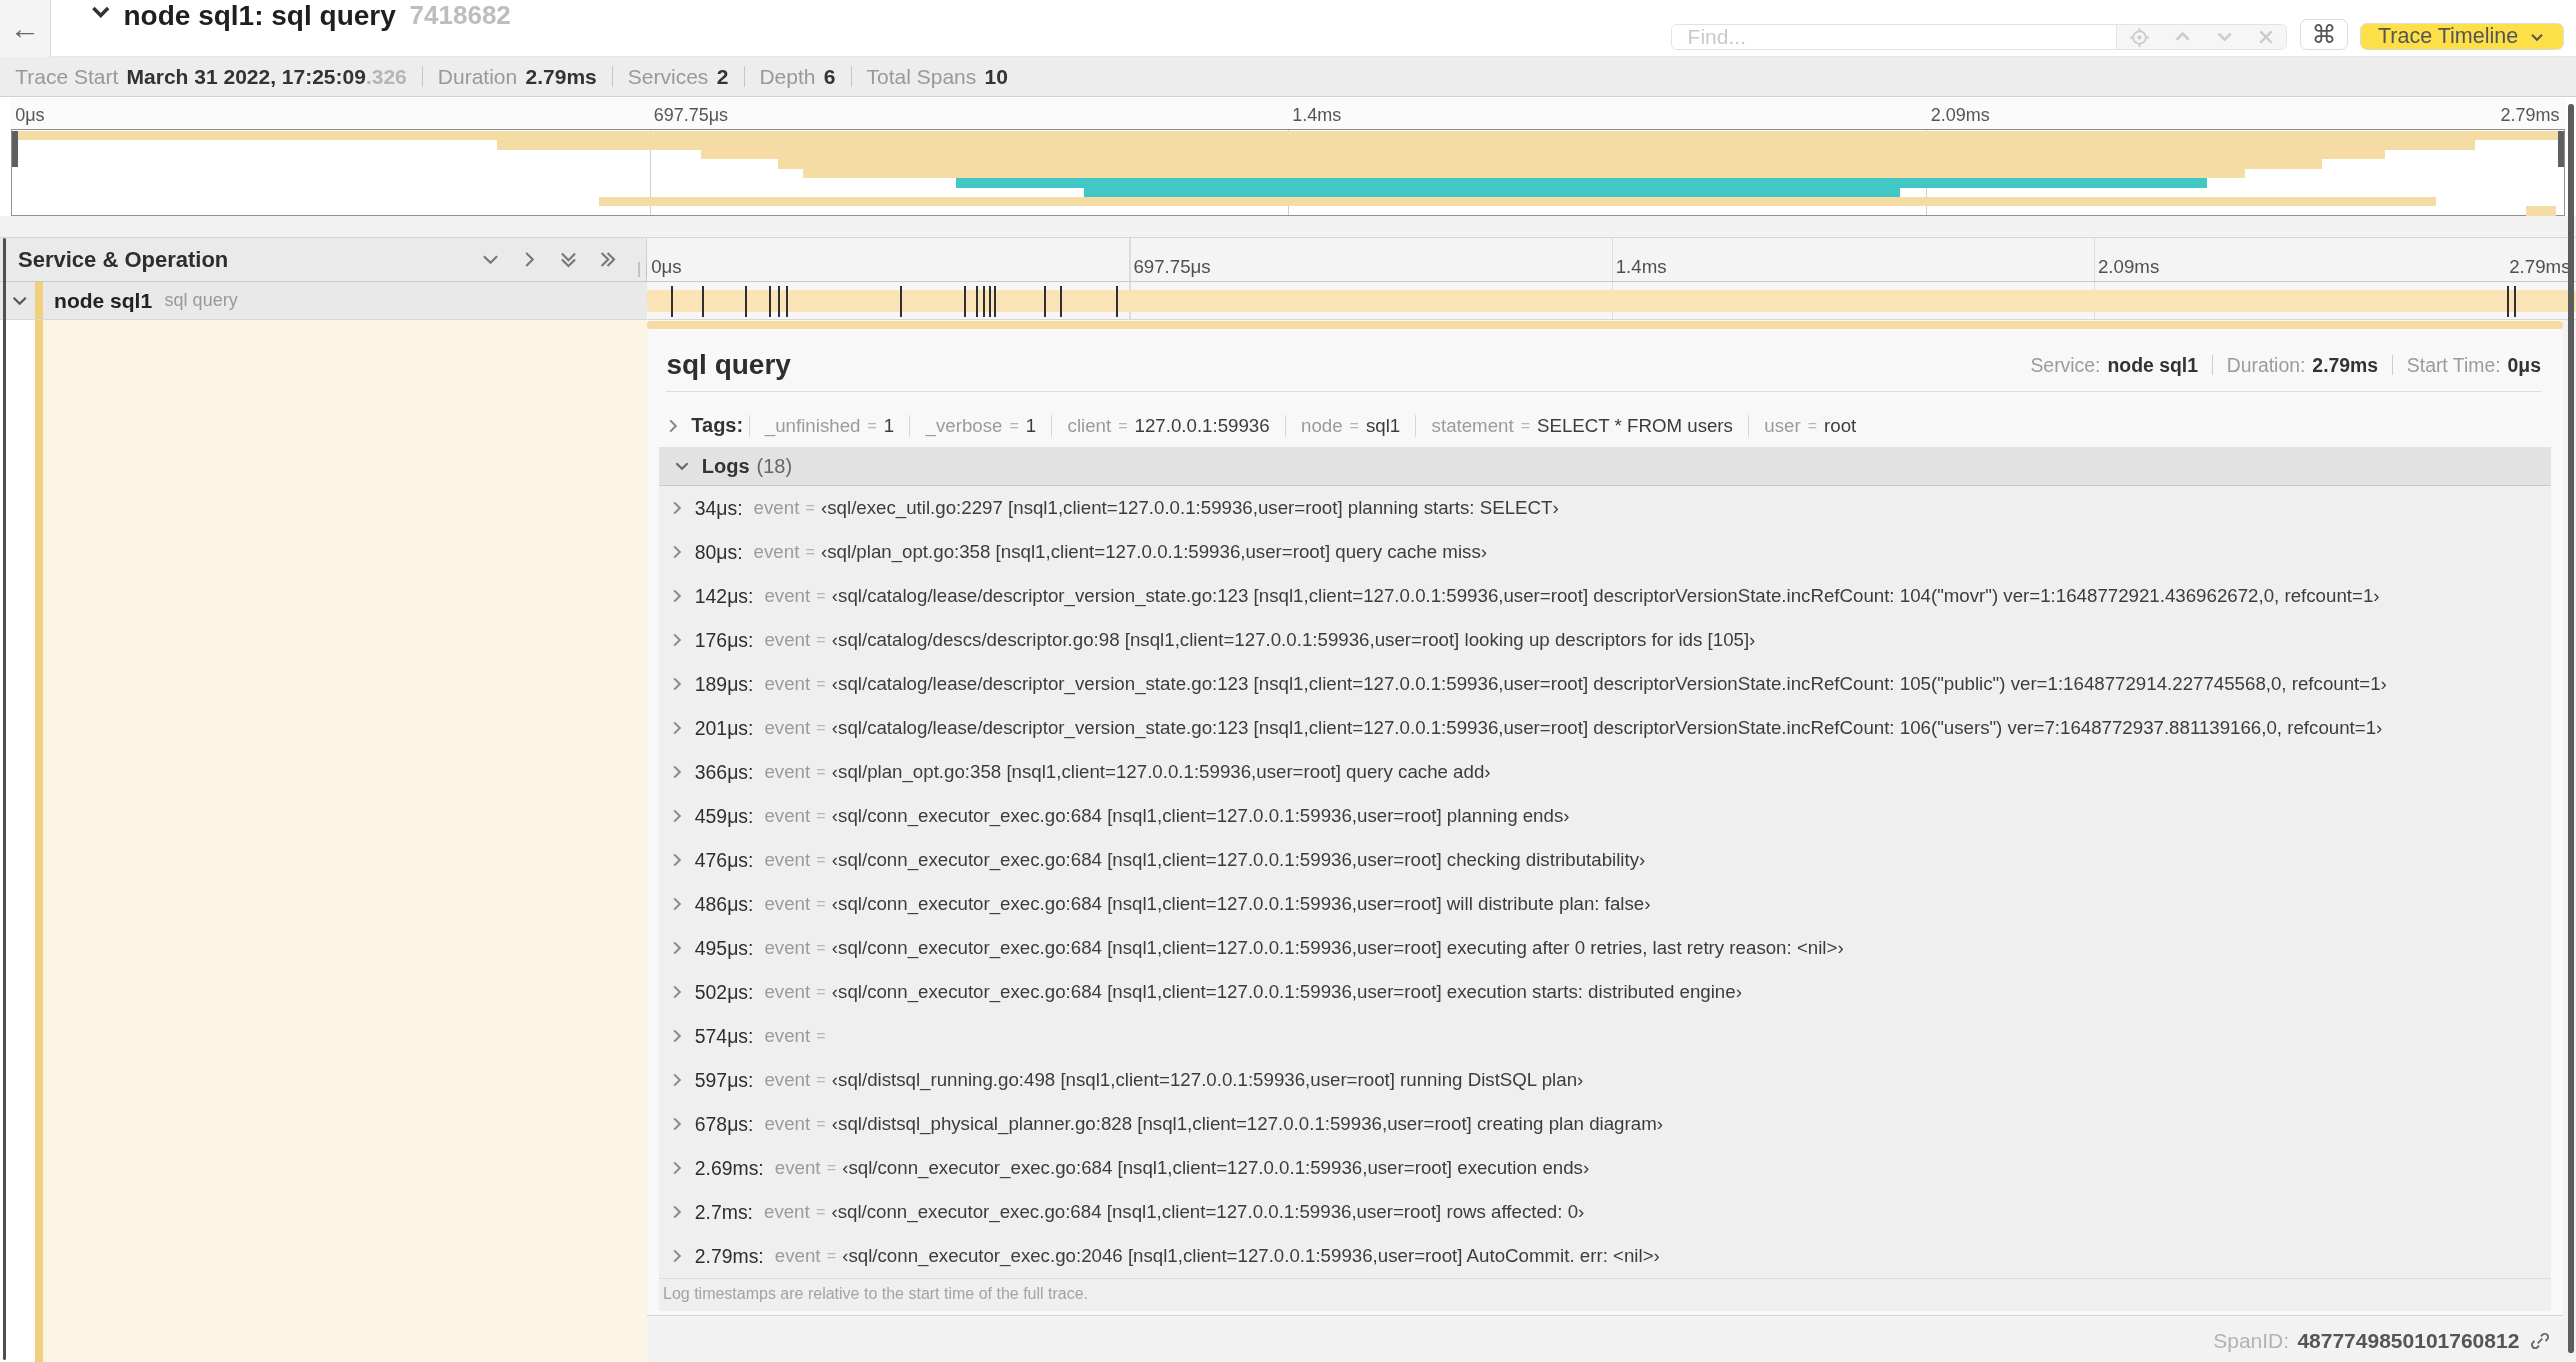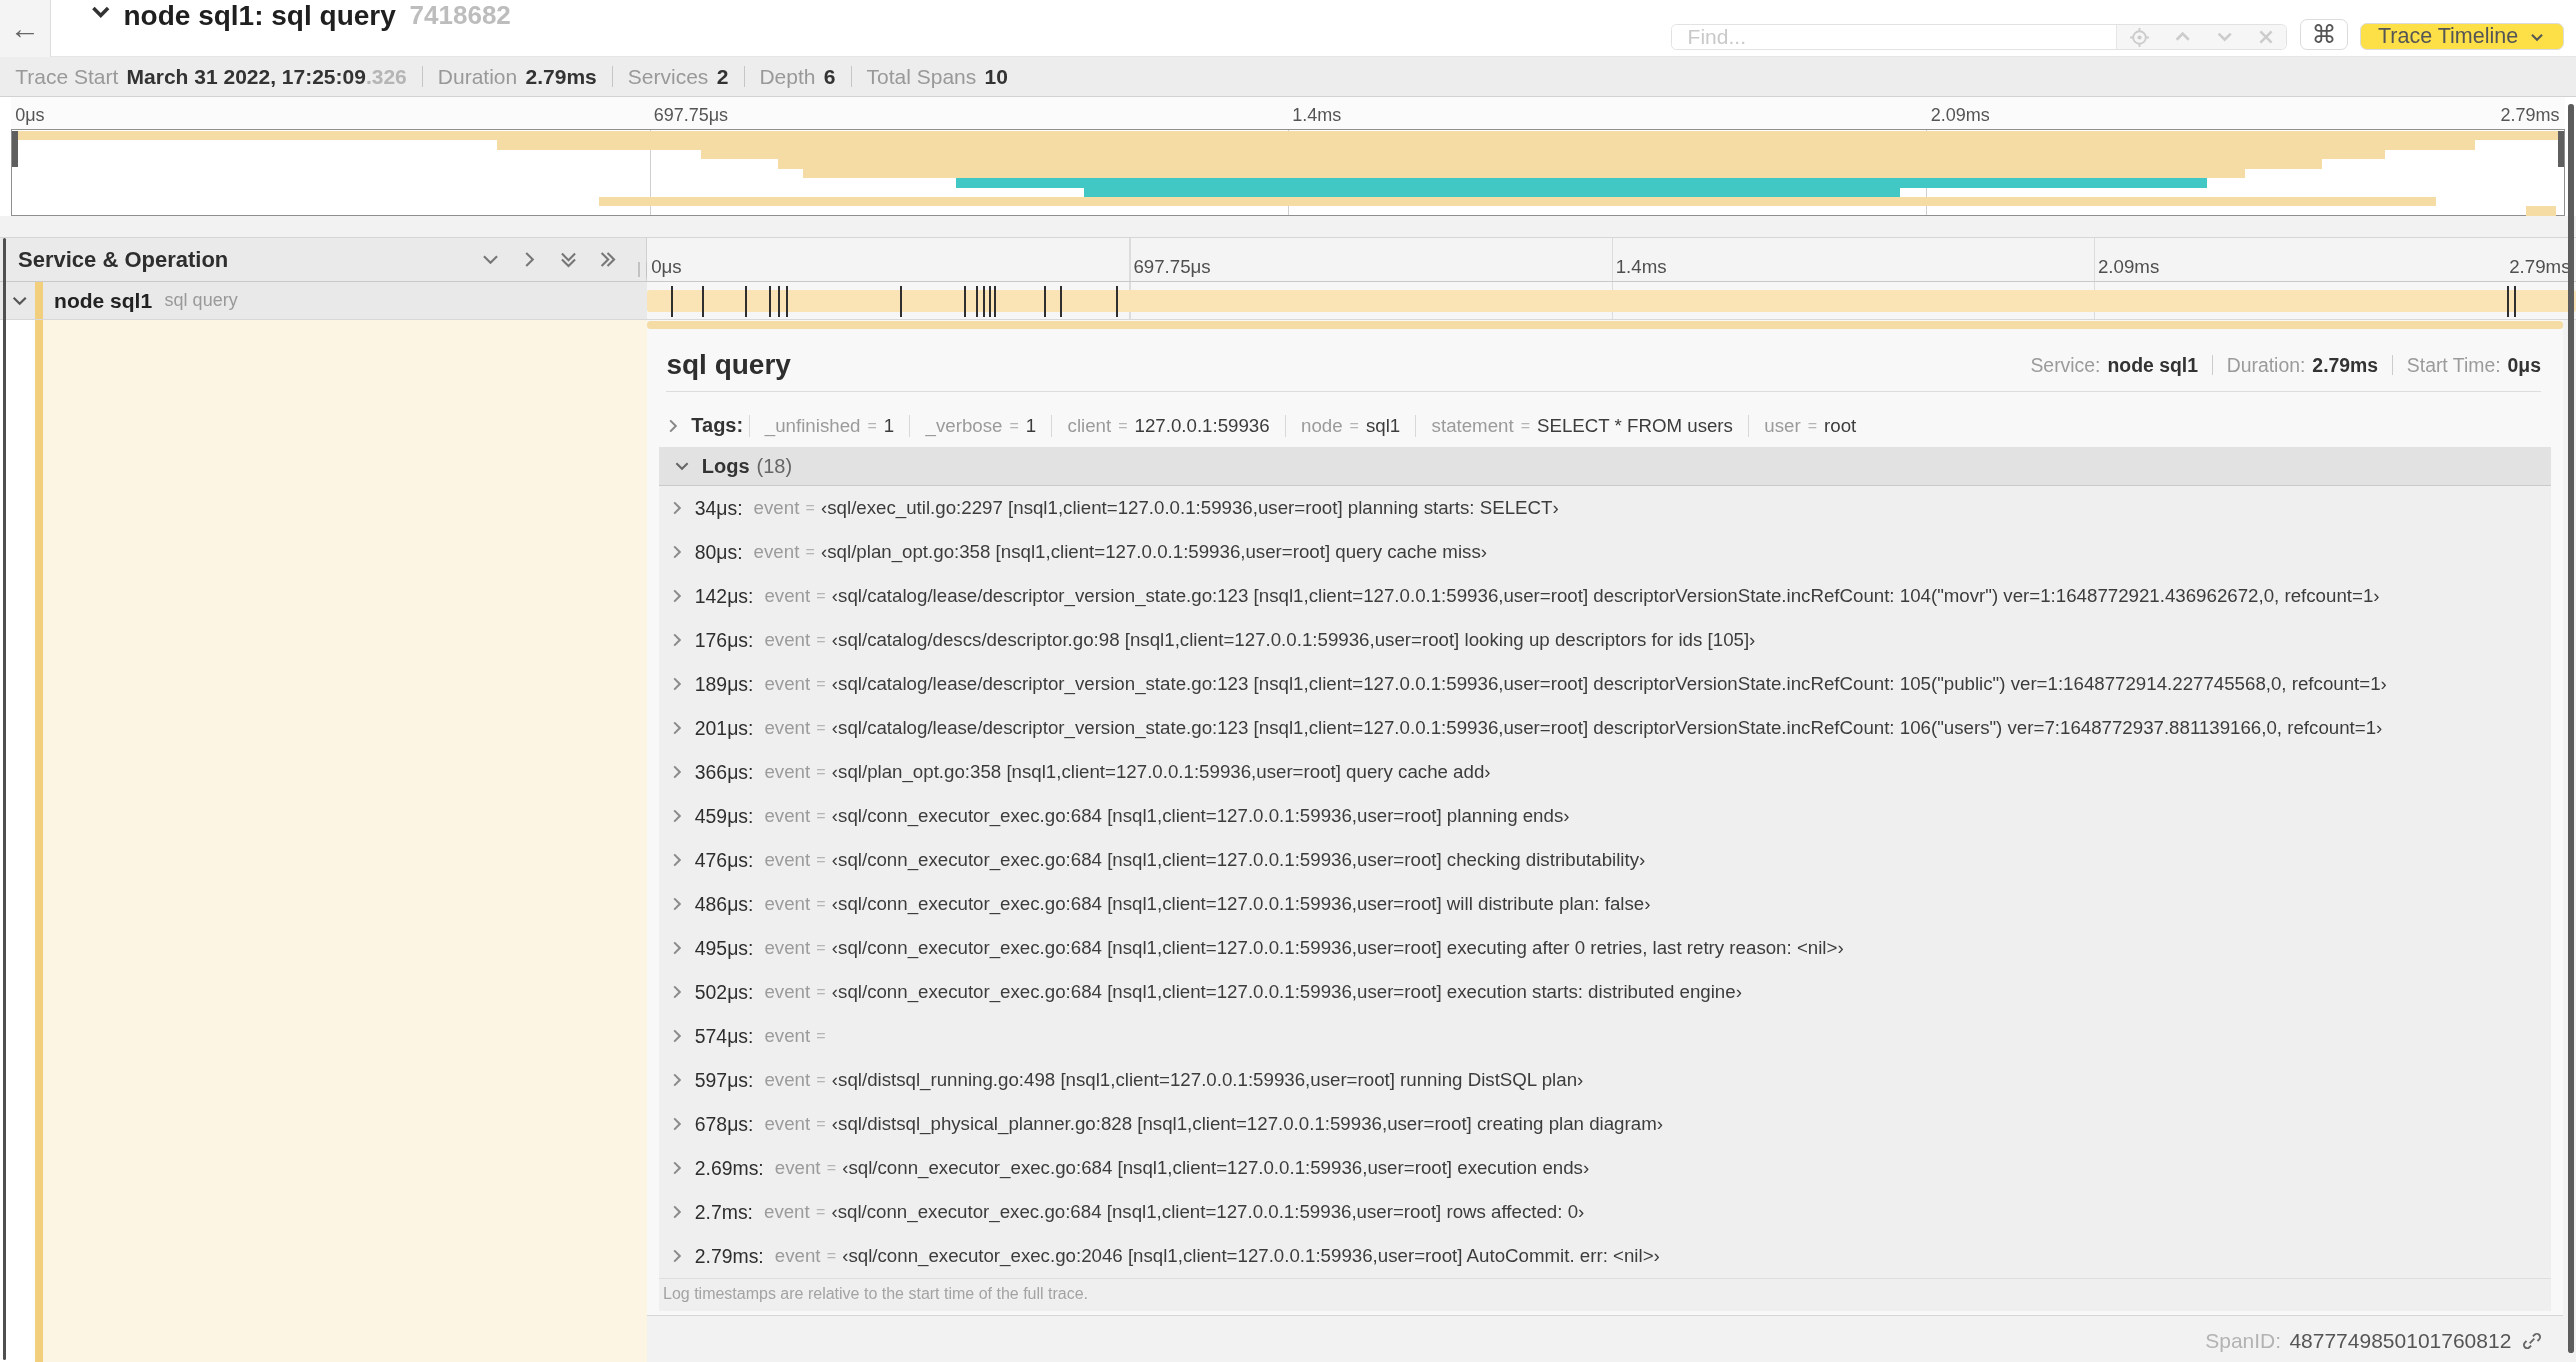--- a/index.html
+++ b/index.html
@@ -92,23 +92,23 @@
   .logs-count { font-size:20px; color:#666; }
   .logs-body { background:#efefef; }
   .log-row { height:44px; display:flex; align-items:center; padding-left:9.7px; white-space:nowrap; cursor:pointer; }
   .log-row .chev { color:#8a8a8a; display:flex; margin-right:8.3px; }
   .log-time { font-size:19.4px; font-weight:normal; color:#2e2e2e; margin-right:11px; }
   .log-key { font-size:18.7px; color:#9b9b9b; }
   .log-eq { font-size:16px; color:#b5b5b5; margin:0 6.2px; }
   .log-val { font-size:18.7px; color:#3c3c3c; }
   .logs-note { background:#efefef; border-top:0.7px solid #dedede; font-size:16px; color:#a3a3a3; padding:5.5px 4.2px 8.3px 4.2px; }
 
-  .d-footer { position:absolute; right:33px; top:1003px; height:35px; display:flex; align-items:center; font-size:21px; }
+  .d-footer { position:absolute; right:25px; top:1003px; height:35px; display:flex; align-items:center; font-size:21px; }
   .d-footer .lbl { color:#b3b3b3; margin-right:8.3px; }
-  .d-footer .val { color:#555; }
+  .d-footer .val { color:#555;font-weight:bold; }
   .link-icon { color:#666; display:flex; margin-left:9.7px; cursor:pointer; }
 
   
   .v-scroll-left { position:absolute; left:2.8px; top:238px; width:3.5px; height:1122px; background:#4f4f4f; border-radius:2.1px; }
   .v-scroll-right { position:absolute; right:2.1px; top:104px; width:6.2px; height:1249px; background:#5c5c5c; border-radius:2.8px; }
 </style>
 </head>
 <body>
 
 <header class="topbar">

